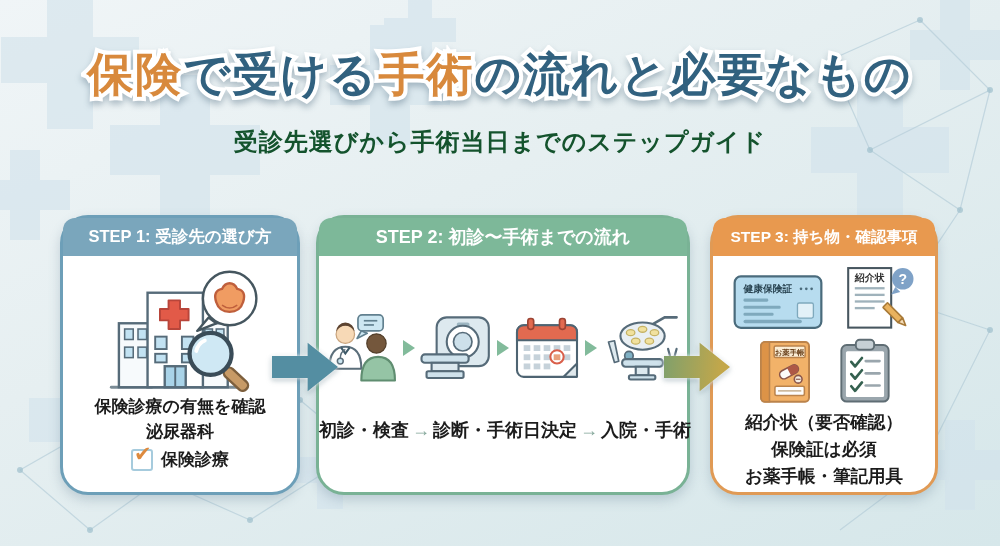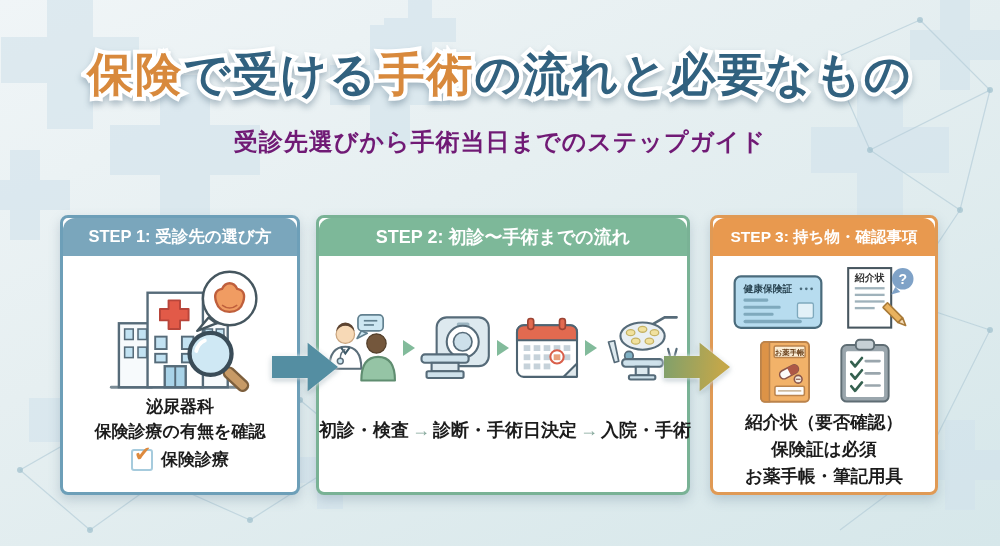--- a/index.html
+++ b/index.html
@@ -18,27 +18,27 @@
     font-size:46px;font-weight:800;letter-spacing:2px;white-space:nowrap;
     filter:drop-shadow(0 4px 3px rgba(70,100,120,.38));
   }
   .title span{
     -webkit-text-stroke:8px #ffffff;paint-order:stroke fill;
   }
   .t-main{color:#31617f;}
   .t-accent{color:#d8893c;}
   .subtitle{
     position:absolute;top:126px;left:0;width:1000px;text-align:center;
-    font-size:24px;font-weight:700;color:#701a75;letter-spacing:1px;
+    font-size:24px;font-weight:700;color:#14532d;letter-spacing:1px;
   }
 
   
   .card{
     position:absolute;top:215px;height:280px;background:#fff;
-    border:3px solid;border-radius:8px;box-sizing:border-box;
+    border:3px solid;border-radius:28px;box-sizing:border-box;
     box-shadow:0 5px 12px rgba(90,120,140,.28);
   }
   .card-header{
     height:38px;display:flex;align-items:center;justify-content:center;
     border-radius:12px 12px 0 0;color:#fff;font-weight:700;white-space:nowrap;
   }
   .card1{left:60px;width:240px;border-color:#6d9fb8;}
   .card1 .card-header{background:#7aa6bc;font-size:16.5px;}
   .card2{left:316px;width:374px;border-color:#79b295;}
   .card2 .card-header{background:#7db899;font-size:18px;}
@@ -144,22 +144,22 @@
       <path d="M116 54 L104 68 L124 60 Z" fill="#ffffff" stroke="#45565f" stroke-width="2.5" stroke-linejoin="round"></path>
       <circle cx="138" cy="34" r="28" fill="#ffffff" stroke="#45565f" stroke-width="2.5"></circle>
       <path d="M124 38 q-4 -12 6 -14 q3 -6 8 -6 q5 0 8 6 q10 2 6 14 q-3 10 -14 10 q-11 0 -14 -10 z" fill="#f09c62" stroke="#bf5f3c" stroke-width="2.5" stroke-linejoin="round"></path>
       <path d="M130 41 q8 6 16 0" stroke="#bf5f3c" stroke-width="1.5" fill="none"></path>
       <g transform="rotate(43 134 108)">
           <rect x="134" y="103" width="30" height="11" rx="5" fill="#c79a66" stroke="#7d5f3d" stroke-width="2.5"></rect>
         </g>
       <circle cx="118" cy="92" r="22" fill="#cfe8f4" stroke="#3a4c58" stroke-width="4.5"></circle>
       <path d="M103 89 a16 16 0 0 1 9 -11" stroke="#ffffff" stroke-width="4" fill="none" stroke-linecap="round"></path>
     </svg>
+    <div class="txt">保険診療の有無を確認</div>
     <div class="txt">泌尿器科</div>
-    <div class="txt">保険診療の有無を確認</div>
     <div class="check-row">
       <span class="checkbox"></span>
       <span class="txt">保険診療</span>
     </div>
   </section>
 
   <section class="card card2">
     <div class="card-header">STEP 2: 初診〜手術までの流れ</div>
     <div class="icon-row">
       <svg width="74" height="71" viewBox="0 0 88 84">

